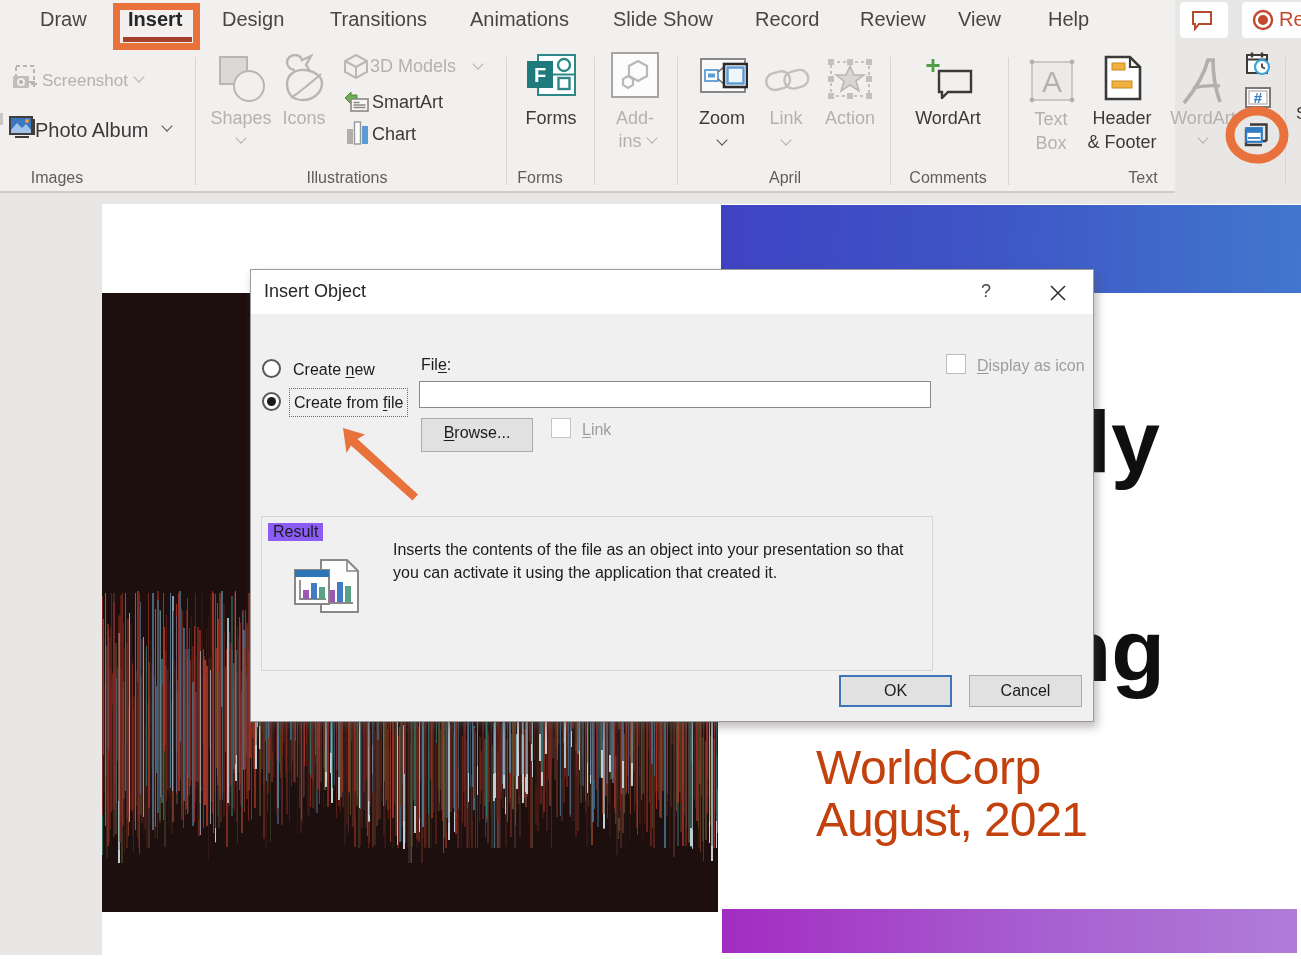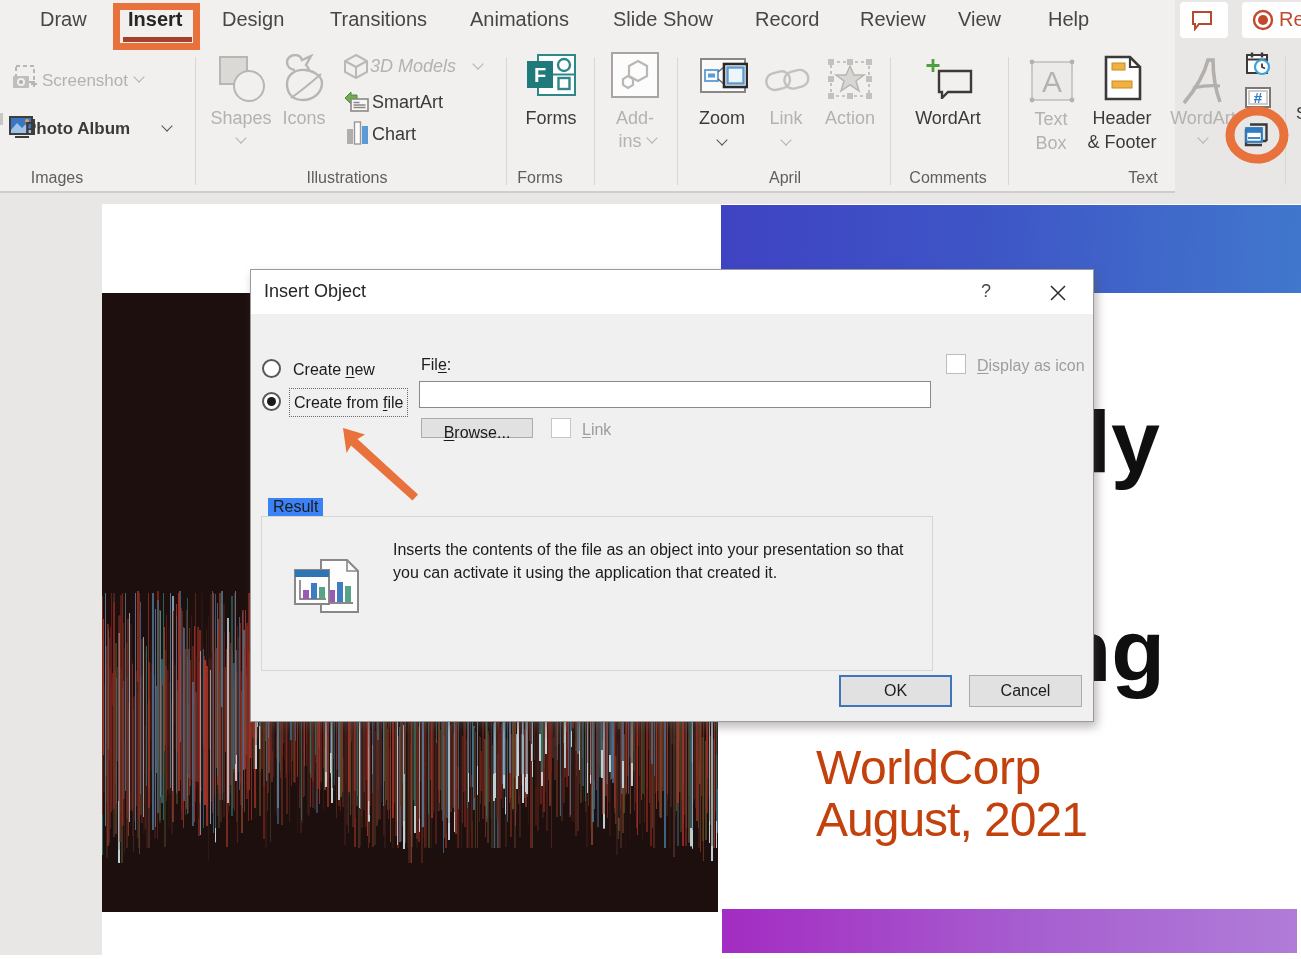--- a/index.html
+++ b/index.html
@@ -82,42 +82,42 @@
   </svg>
   <div class="gtxt" style="left:42px;top:71px;font-size:17px;transform:none;">Screenshot</div>
   <div class="vcg" style="left:135px;top:73px;"></div>
   <svg class="abs" style="left:9px;top:116px;" width="28" height="26" viewBox="0 0 28 26">
     <rect x="1" y="1" width="22" height="17" fill="#3b76c2" stroke="#3f3e3c" stroke-width="2"></rect>
     <path d="M2 14 L8 7 L13 12 L17 8 L22 14 L22 17 L2 17 Z" fill="#9fc3e8"></path>
     <circle cx="18" cy="5" r="2" fill="#e8a33c"></circle>
     <path d="M6 21h14" stroke="#3f3e3c" stroke-width="2"></path>
     <path d="M25 3v16" stroke="#3f3e3c" stroke-width="2"></path>
   </svg>
-  <div class="btxt" style="left:25px;top:119px;font-size:17px;transform:none;font-weight:bold;">Photo Album</div>
+  <div class="btxt" style="left:35px;top:119px;font-size:20px;transform:none;">Photo Album</div>
   <div class="vc" style="left:163px;top:122px;"></div>
 
   <div class="abs" style="left:0;top:113px;width:3px;height:12px;background:#c9c6c3;"></div>
 
   <svg class="abs" style="left:218px;top:55px;" width="48" height="48" viewBox="0 0 48 48">
     <rect x="2" y="2" width="27" height="27" fill="#dbd9d6" stroke="#b8b5b2" stroke-width="2"></rect>
     <circle cx="31" cy="31" r="15" fill="#f2f0ef" stroke="#b8b5b2" stroke-width="2"></circle>
   </svg>
   <div class="gtxt" style="left:241px;top:108px;">Shapes</div>
   <div class="vcg" style="left:237px;top:134px;"></div>
   <svg class="abs" style="left:282px;top:54px;" width="46" height="48" viewBox="0 0 46 48">
     <path d="M13 16 C8 16 5 12 5 8 C5 4 9 1 13 1 C16 1 19 3 20 6 L29 2 L24 11 C26 13 27 15 27 17" fill="none" stroke="#b8b5b2" stroke-width="2.4"></path>
     <path d="M5 30 C5 21 13 15 23 16 C33 17 40 23 40 29 C40 39 31 46 21 46 C11 46 5 40 5 30 Z" fill="none" stroke="#b8b5b2" stroke-width="2.4"></path>
     <path d="M9 44 C19 37 31 27 39 20" stroke="#b8b5b2" stroke-width="2" fill="none"></path>
   </svg>
   <div class="gtxt" style="left:304px;top:108px;">Icons</div>
 
   <svg class="abs" style="left:343px;top:54px;" width="26" height="25" viewBox="0 0 26 25">
     <path d="M13 1 L24 7 L24 18 L13 24 L2 18 L2 7 Z M2 7 L13 13 L24 7 M13 13 L13 24" fill="none" stroke="#bab7b4" stroke-width="2"></path>
   </svg>
-  <div class="gtxt" style="left:413px;top:56px;font-style:italic;">3D Models</div>
+  <div class="gtxt" style="left:413px;top:56px;">3D Models</div>
   <div class="vcg" style="left:474px;top:60px;"></div>
 
   <svg class="abs" style="left:343px;top:90px;" width="26" height="22" viewBox="0 0 26 22">
     <path d="M2 8 L8 2 L8 5 L14 5 L14 11 L8 11 L8 14 Z" fill="#6fae4e" stroke="#4e8a37" stroke-width="1"></path>
     <rect x="8" y="9" width="17" height="12" fill="#f8f7f6" stroke="#8a8886" stroke-width="1.6"></rect>
     <path d="M10.5 12.5h6M10.5 15h12M10.5 17.5h12" stroke="#8a8886" stroke-width="1.4"></path>
   </svg>
   <div class="btxt" style="left:372px;top:92px;transform:none;">SmartArt</div>
 
   <svg class="abs" style="left:346px;top:121px;" width="23" height="24" viewBox="0 0 23 24">
@@ -1140,29 +1140,29 @@
 
   <div class="radio" style="left:11px;top:89px;"></div>
   <div class="radio" style="left:11px;top:122px;"></div>
   <div class="abs" style="left:16px;top:127px;width:9px;height:9px;border-radius:50%;background:#1a1a1a;"></div>
   <div class="t15 abs" style="left:42px;top:91px;">Create <u class="mn">n</u>ew</div>
   <div class="abs" style="left:38px;top:118px;width:117px;height:27px;border:1px dotted #6a6a6a;"></div>
   <div class="t15 abs" style="left:43px;top:124px;">Create from <u class="mn">f</u>ile</div>
 
   <div class="t15 abs" style="left:170px;top:86px;">Fil<u class="mn">e</u>:</div>
   <div class="abs" style="left:168px;top:111px;width:512px;height:27px;background:#fff;border:1px solid #898989;box-sizing:border-box;"></div>
-  <div class="abs" style="left:170px;top:148px;width:112px;height:20px;background:#e1e1e1;border:1px solid #acacac;box-sizing:border-box;text-align:center;line-height:28px;font-size:16px;color:#1b1b1b;"><u class="mn">B</u>rowse...</div>
+  <div class="abs" style="left:170px;top:148px;width:112px;height:34px;background:#e1e1e1;border:1px solid #acacac;box-sizing:border-box;text-align:center;line-height:28px;font-size:16px;color:#1b1b1b;"><u class="mn">B</u>rowse...</div>
   <div class="cb" style="left:300px;top:148px;border:1px solid #c6c6c6;"></div>
   <div class="abs" style="left:331px;top:151px;font-size:16px;color:#9d9d9b;"><u class="mn">L</u>ink</div>
 
   <div class="cb" style="left:695px;top:84px;border:1px solid #bdbdbd;"></div>
   <div class="abs" style="left:726px;top:87px;font-size:16px;color:#9d9d9b;"><u class="mn">D</u>isplay as icon</div>
 
   <div class="abs" style="left:10px;top:246px;width:670px;height:153px;border:1px solid #d8d6d4;"></div>
-  <div class="t15 abs" style="left:17px;top:228px;background:#3b82f6;padding:0 5px;">Result</div>
+  <div class="t15 abs" style="left:17px;top:253px;background:#8b5cf6;padding:0 5px;">Result</div>
 
   <svg class="abs" style="left:42px;top:288px;" width="68" height="56" viewBox="0 0 68 56">
     <path d="M28 2 H54 L65 13 V54 H28 Z" fill="#fdfdfd" stroke="#8a8886" stroke-width="2"></path>
     <path d="M54 2 V13 H65" fill="none" stroke="#8a8886" stroke-width="1.6"></path>
     <rect x="36" y="32" width="6" height="12" fill="#9b59b6"></rect>
     <rect x="44" y="24" width="6" height="20" fill="#3f7cc1"></rect>
     <rect x="52" y="28" width="6" height="16" fill="#58a285"></rect>
     <path d="M34 45 h26" stroke="#8a8886" stroke-width="2"></path>
     <rect x="2" y="12" width="34" height="34" fill="#fdfdfd" stroke="#8a8886" stroke-width="2"></rect>
     <rect x="2" y="12" width="34" height="7" fill="#2e75b6"></rect>

